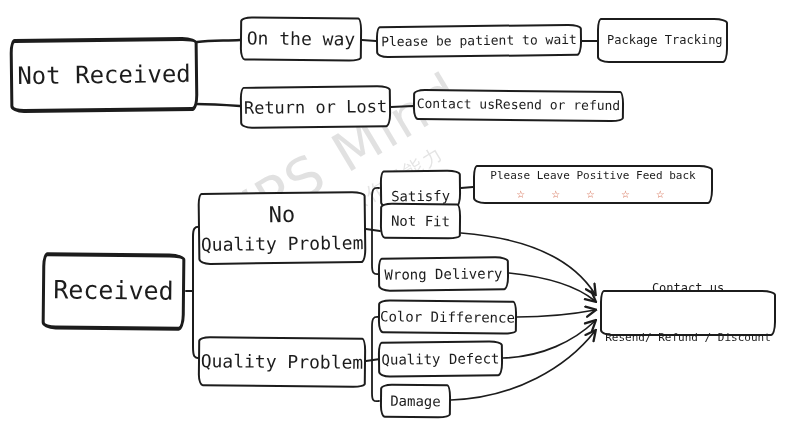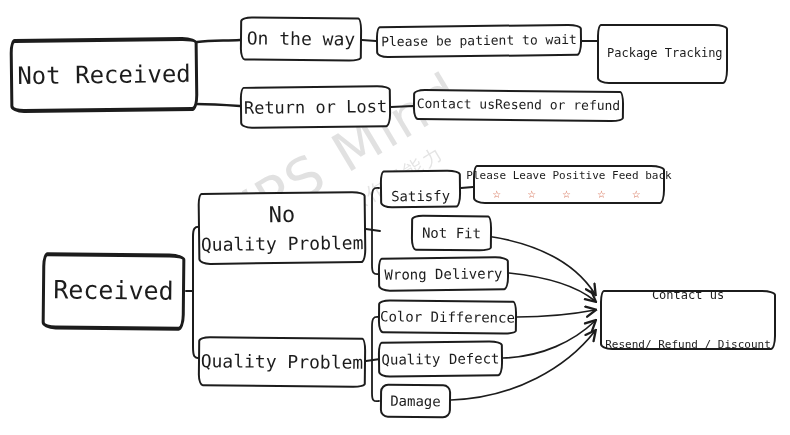--- a/index.html
+++ b/index.html
@@ -81,21 +81,21 @@
   </div>
 
   <div class="box rB" style="left:240px;top:17px;width:122px;height:44px;">
     <span class="lbl" style="font-size:18px;">On the way</span>
   </div>
 
   <div class="box rA" style="left:376px;top:25px;width:206px;height:32px;">
     <span class="lbl" style="font-size:13px;">Please be patient to wait</span>
   </div>
 
-  <div class="box left-align" style="left:597px;top:24px;width:131px;height:60px;">
+  <div class="box left-align" style="left:597px;top:18px;width:131px;height:45px;">
     <span class="lbl" style="font-size:12px;">Package Tracking</span>
   </div>
 
   <div class="box rA" style="left:240px;top:86px;width:151px;height:42px;">
     <span class="lbl" style="font-size:17px;">Return or Lost</span>
   </div>
 
   <div class="box rB" style="left:413px;top:90px;width:211px;height:31px;">
     <span class="lbl" style="font-size:13px;">Contact usResend or refund</span>
   </div>
@@ -110,43 +110,43 @@
   </div>
 
   <div class="box rB" style="left:198px;top:337px;width:168px;height:50px;">
     <span class="lbl" style="font-size:18px;">Quality Problem</span>
   </div>
 
   <div class="box rA" style="left:380px;top:170px;width:81px;height:38px;justify-content:flex-end;">
     <span class="lbl" style="font-size:14px;">Satisfy</span>
   </div>
 
-  <div class="box" style="left:473px;top:165px;width:192px;height:39px;">
+  <div class="box" style="left:473px;top:165px;width:240px;height:39px;">
     <span class="lbl" style="font-size:11px;">Please Leave Positive Feed back</span>
     <span class="stars" style="color:#cf5b3c;">☆ ☆ ☆ ☆ ☆</span>
   </div>
 
-  <div class="box rB" style="left:380px;top:215px;width:81px;height:36px;margin-left:31px;">
+  <div class="box rB" style="left:380px;top:203px;width:81px;height:36px;">
     <span class="lbl" style="font-size:14px;">Not Fit</span>
   </div>
 
   <div class="box rA" style="left:378px;top:257px;width:131px;height:34px;">
     <span class="lbl" style="font-size:14px;">Wrong Delivery</span>
   </div>
 
   <div class="box rB" style="left:378px;top:300px;width:139px;height:34px;">
     <span class="lbl" style="font-size:14px;">Color Difference</span>
   </div>
 
   <div class="box rA" style="left:378px;top:341px;width:125px;height:36px;">
     <span class="lbl" style="font-size:14px;">Quality Defect</span>
   </div>
 
-  <div class="box rB" style="left:380px;top:384px;width:71px;height:34px;border-radius:8px;">
+  <div class="box rB" style="left:380px;top:384px;width:71px;height:34px;">
     <span class="lbl" style="font-size:14px;">Damage</span>
   </div>
 
-  <div class="box" style="left:600px;top:290px;width:176px;height:60px;">
+  <div class="box" style="left:600px;top:290px;width:176px;height:46px;">
     <span class="lbl" style="font-size:12px;">Contact us</span>
     <span class="lbl" style="font-size:11px;margin-top:32px;">Resend/ Refund / Discount</span>
   </div>
 
 </div>
 
 </body></html>

